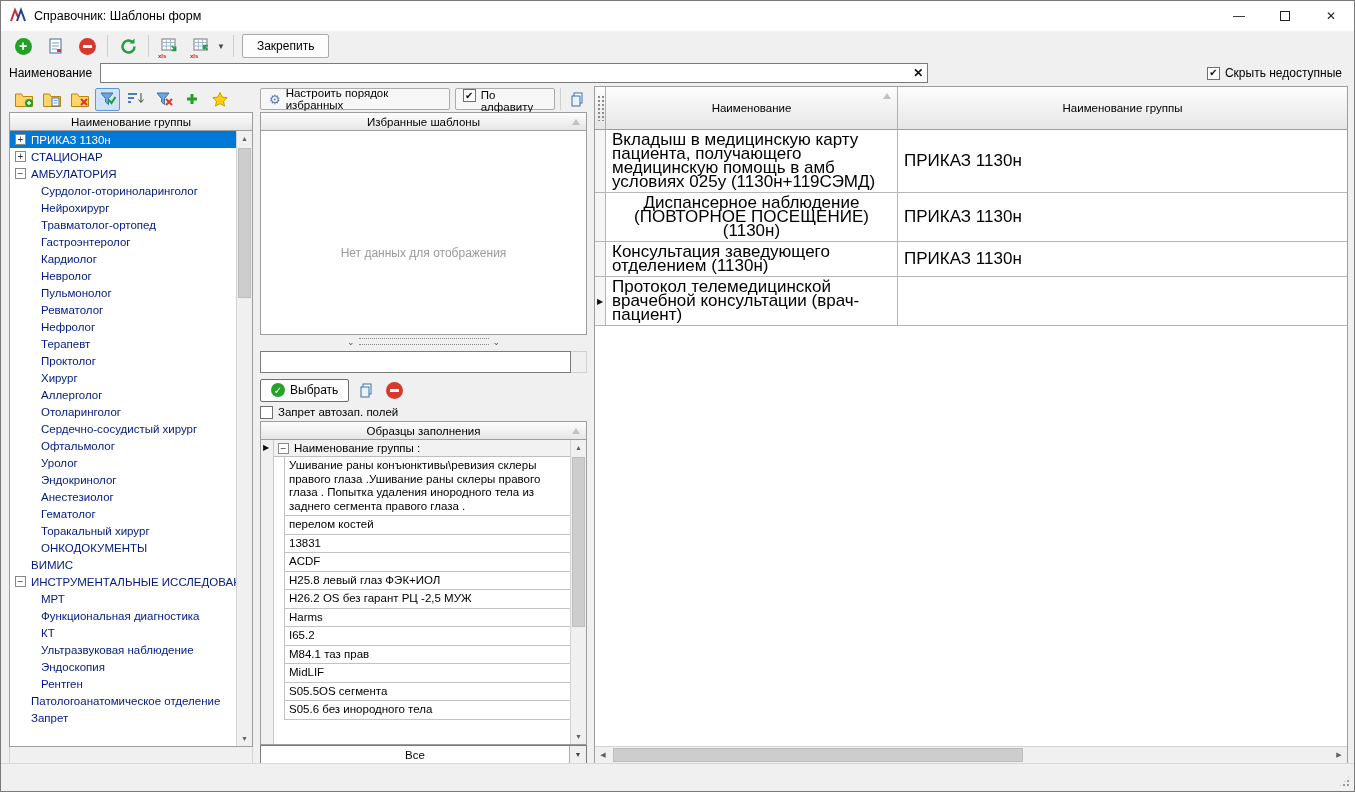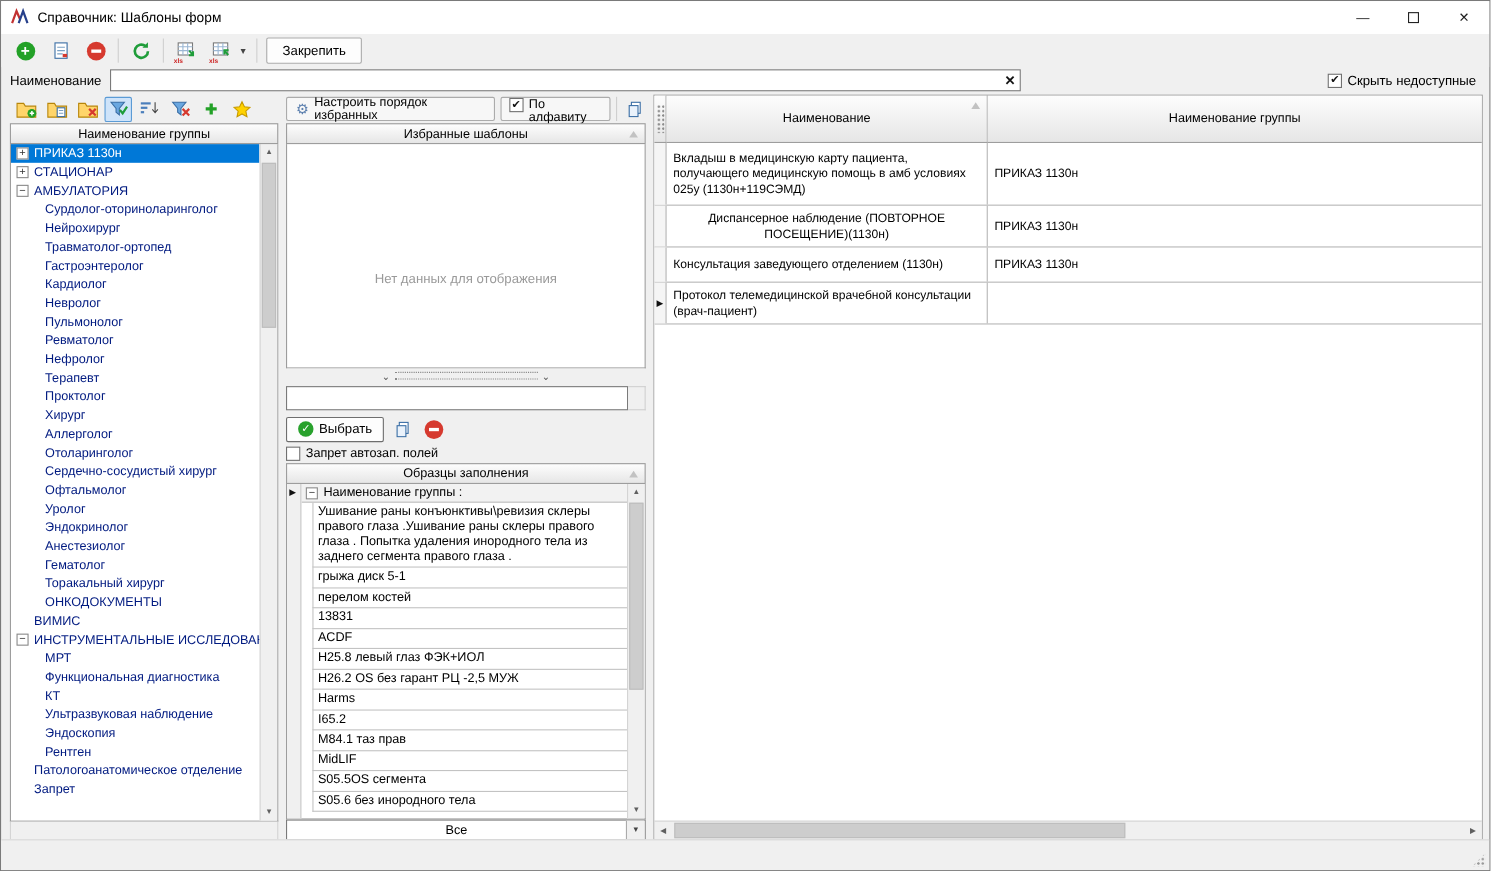--- a/index.html
+++ b/index.html
@@ -127,21 +127,21 @@
               border-bottom:1px solid #9d9d9d; display:flex; align-items:center; justify-content:center;
               font-size:11.5px; position:relative; }
   .rt-hcell:last-child { border-right:none; }
   .rt-selhead { background:linear-gradient(#fdfdfd,#e6e6e6) , #eee; }
   .dots { width:7px; height:26px; background-image:radial-gradient(#8a8a8a 1px, transparent 1.2px);
           background-size:4px 4px; }
   .rt-rows { flex:1; overflow:hidden; background:#fff; }
   .trow { display:grid; grid-template-columns:11px 292px 1fr; border-bottom:1px solid #b6b6b6; }
   .trow .sel { border-right:1px solid #b6b6b6; background:#f5f5f5; display:flex; align-items:center;
                justify-content:center; font-size:8px; color:#111; }
-  .cell { padding:3px 6px; font-size:11px; line-height:14px; display:flex; align-items:center; }
+  .cell { padding:3px 6px; font-size:17px; line-height:14px; display:flex; align-items:center; }
   .cell-name { border-right:1px solid #b6b6b6; }
   .trow:nth-of-type(1){ min-height:57px; }
   .trow:nth-of-type(2){ min-height:38px;text-align:center; }
   .trow:nth-of-type(3){ min-height:32px; }
   .trow:nth-of-type(4){ min-height:38px; }
 
   
   .statusbar { position:absolute; left:0; right:0; bottom:0; height:28px; background:#f0f0f0;
                border-top:1px solid #d9d9d9; }
   .grip { position:absolute; right:3px; bottom:3px; width:13px; height:13px;
@@ -499,23 +499,20 @@
       <div class="samples-list-area">
         <div class="group-row">
           <span class="group-exp">−</span>
           <span>Наименование группы :</span>
         </div>
         <div>
             <div class="sample-row">
     <span class="sample-text">Ушивание раны конъюнктивы\ревизия склеры правого глаза .Ушивание раны склеры правого глаза . Попытка удаления инородного тела из заднего сегмента правого глаза .</span>
   </div>
             <div class="sample-row">
-    <span class="sample-text">грыжа диск 5-1</span>
-  </div>
-            <div class="sample-row">
     <span class="sample-text">перелом костей</span>
   </div>
             <div class="sample-row">
     <span class="sample-text">13831</span>
   </div>
             <div class="sample-row">
     <span class="sample-text">ACDF</span>
   </div>
             <div class="sample-row">
     <span class="sample-text">H25.8 левый глаз ФЭК+ИОЛ</span>

